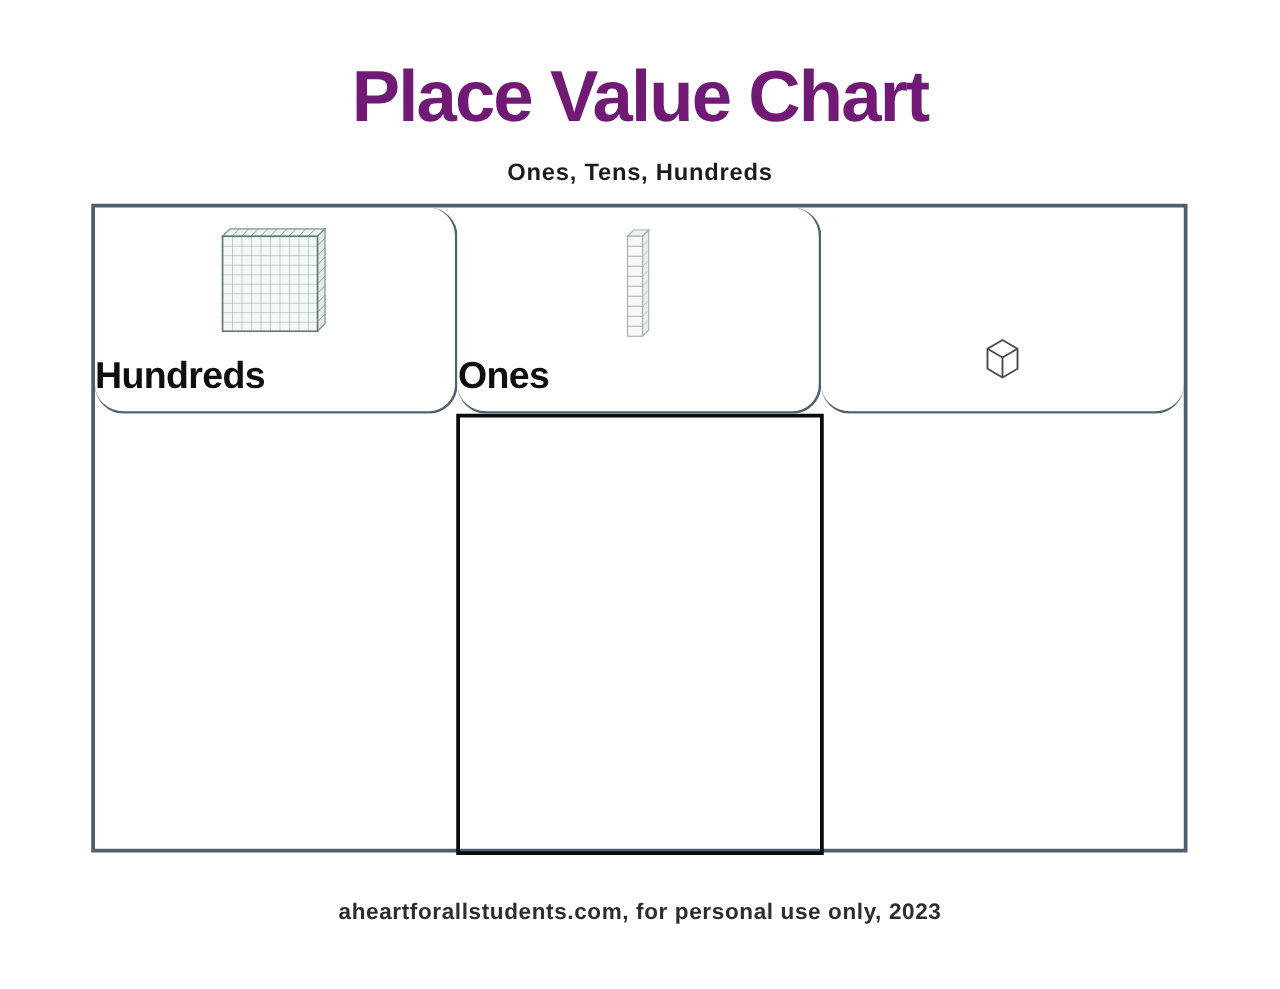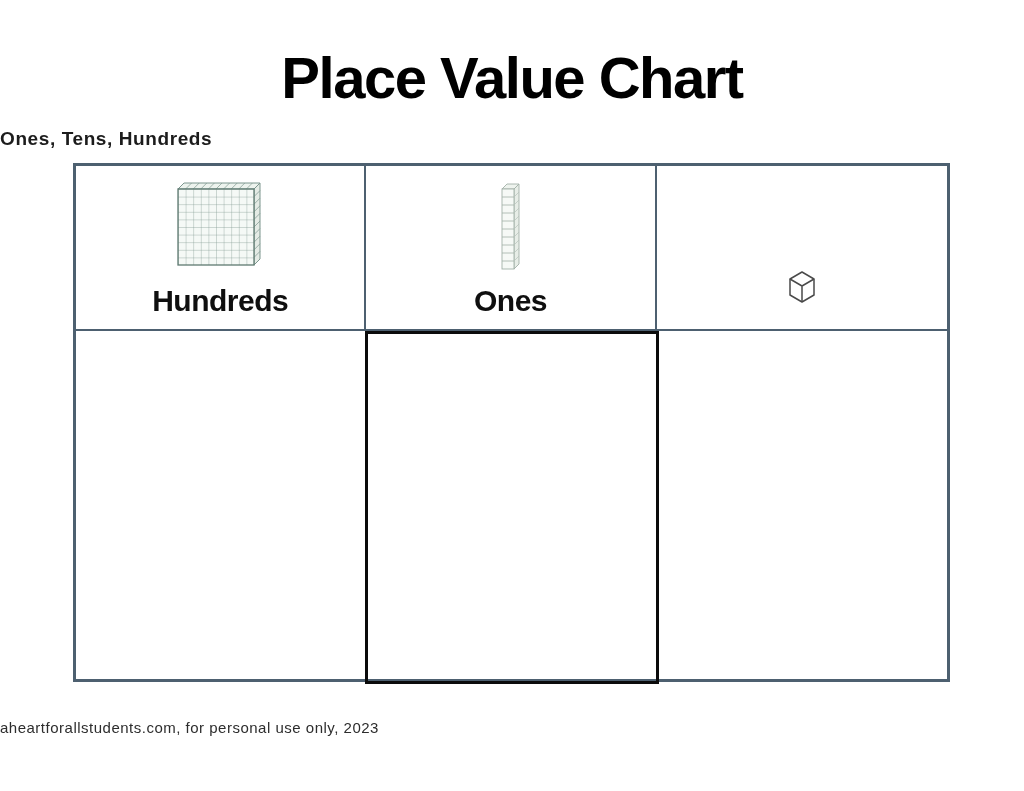--- a/index.html
+++ b/index.html
@@ -11,48 +11,48 @@
     color: #111;
     overflow: hidden;
   }
   .title {
     position: absolute;
     top: 44px; left: 0; width: 100%;
     text-align: center;
     font-size: 58px;
     font-weight: bold;
     letter-spacing: -1.5px;
-    color: #000000;
+    color: #701a75;
   }
   .subtitle {
     position: absolute;
     top: 128px; left: 0; width: 100%;
-    text-align: left;
+    text-align: center;
     font-size: 19px;
     font-weight: bold;
     letter-spacing: 0.6px;
     color: #1c1c1c;
   }
   .pv-table {
     position: absolute;
     left: 73px; top: 163px;
     width: 877px; height: 519px;
     border: 3px solid #4d6070;
     background: #fff;
     display: grid;
     grid-template-columns: 1fr 1fr 1fr;
     grid-template-rows: 165px 1fr;
   }
   .header-cell {
     display: flex;
     flex-direction: column;
-    align-items: center;
     justify-content: flex-end;
     padding-bottom: 12px;
     border-bottom: 2px solid #4d6070;
+    border-radius: 23px;
   }
   .header-cell.sep { border-right: 2px solid #4d6070; }
   .icon-wrap {
     display: flex;
     align-items: flex-end;
     justify-content: center;
     margin-bottom: 12px;
   }
   .col-label {
     font-size: 30px;
@@ -65,23 +65,23 @@
   .highlight-box {
     position: absolute;
     left: 289px; top: 165px;
     width: 294px; height: 353px;
     border: 3px solid #0b0b0b;
     background: transparent;
   }
   .footer {
     position: absolute;
     top: 719px; left: 0; width: 100%;
-    text-align: left;
-    font-size: 15px;
-    font-weight: normal;
+    text-align: center;
+    font-size: 18px;
+    font-weight: bold;
     letter-spacing: 0.5px;
     color: #2d2d2d;
   }
 </style>
 </head>
 <body>
 
 <div class="title">Place Value Chart</div>
 <div class="subtitle">Ones, Tens, Hundreds</div>
 

